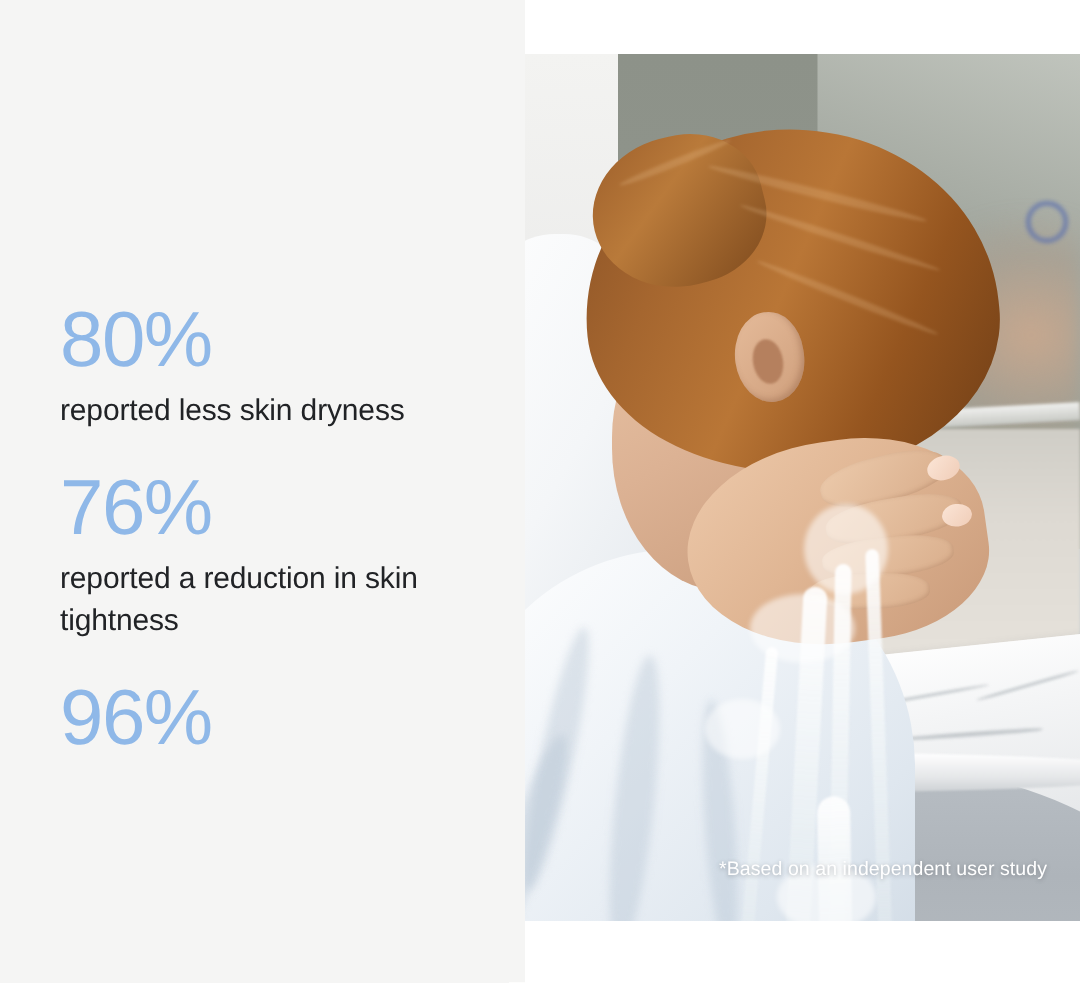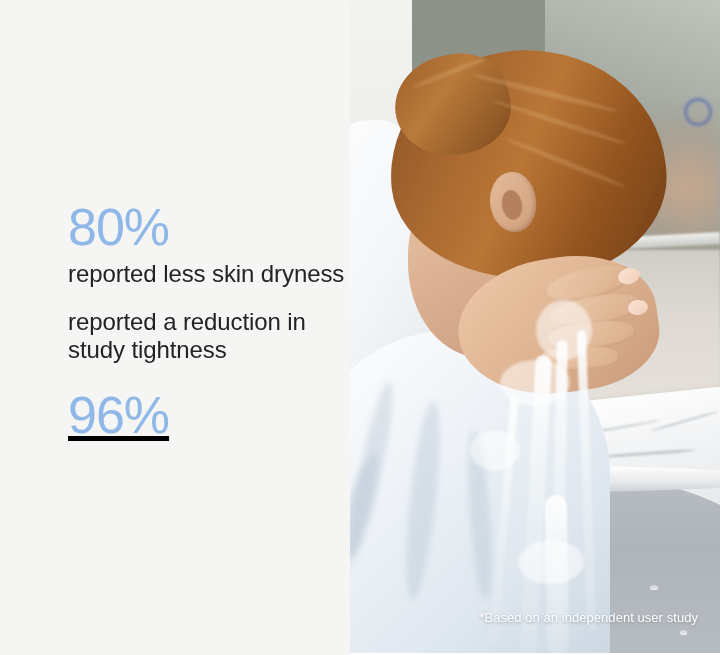--- a/index.html
+++ b/index.html
@@ -43,56 +43,56 @@
     letter-spacing: -0.4px;
     color: #212326;
     white-space: nowrap;
   }
 
   .stat-list {
     position: absolute;
     left: 40px;
     top: 196px;
     width: 290px;
-    margin-left: 28px;
   }
 
   .stat-item {
     margin: 0 0 20px 0;
   }
-  .stat-item:last-child { margin-bottom: 0; text-decoration: underline; }
+  .stat-item:last-child { margin-bottom: 0; }
 
   .stat-value {
     display: block;
     font-size: 52px;
     line-height: 62px;
     font-weight: 400;
     letter-spacing: -1px;
     color: #8fb8e8;
   }
 
   .stat-label {
     display: block;
-    font-size: 24px;
+    font-size: 20px;
     line-height: 28px;
     font-weight: 400;
     letter-spacing: -0.1px;
     color: #212326;
     margin-top: 2px;
     max-width: 280px;
   }
 
   
   .photo-side {
     position: relative;
     width: 370px;
-    height: 653px;
+    height: 578px;
     flex: 0 0 370px;
     overflow: hidden;
     background: #c9ced2;
+    margin-top: 36px;
   }
 
   .photo-scene {
     position: absolute;
     inset: 0;
     overflow: hidden;
   }
 
   
   .bg-wall {
@@ -323,21 +323,22 @@
 
 
     <div class="stat-list">
 
       <div class="stat-item">
         <span class="stat-value">80%</span>
         <span class="stat-label">reported less skin dryness</span>
       </div>
 
       <div class="stat-item">
-        <span class="stat-label">reported a reduction in study tightness</span>
+        <span class="stat-value">76%</span>
+        <span class="stat-label">reported a reduction in skin tightness</span>
       </div>
 
       <div class="stat-item">
         <span class="stat-value">96%</span>
       </div>
 
     </div>
   </div>
 
   <div class="photo-side">

